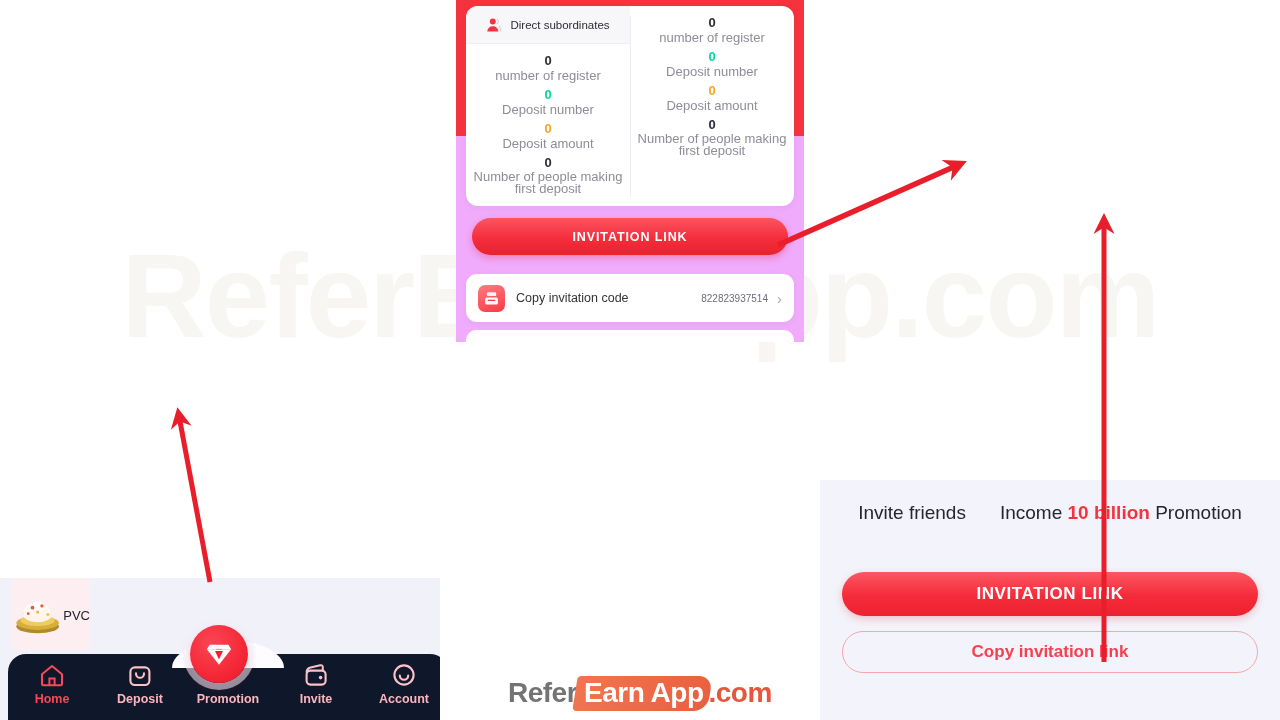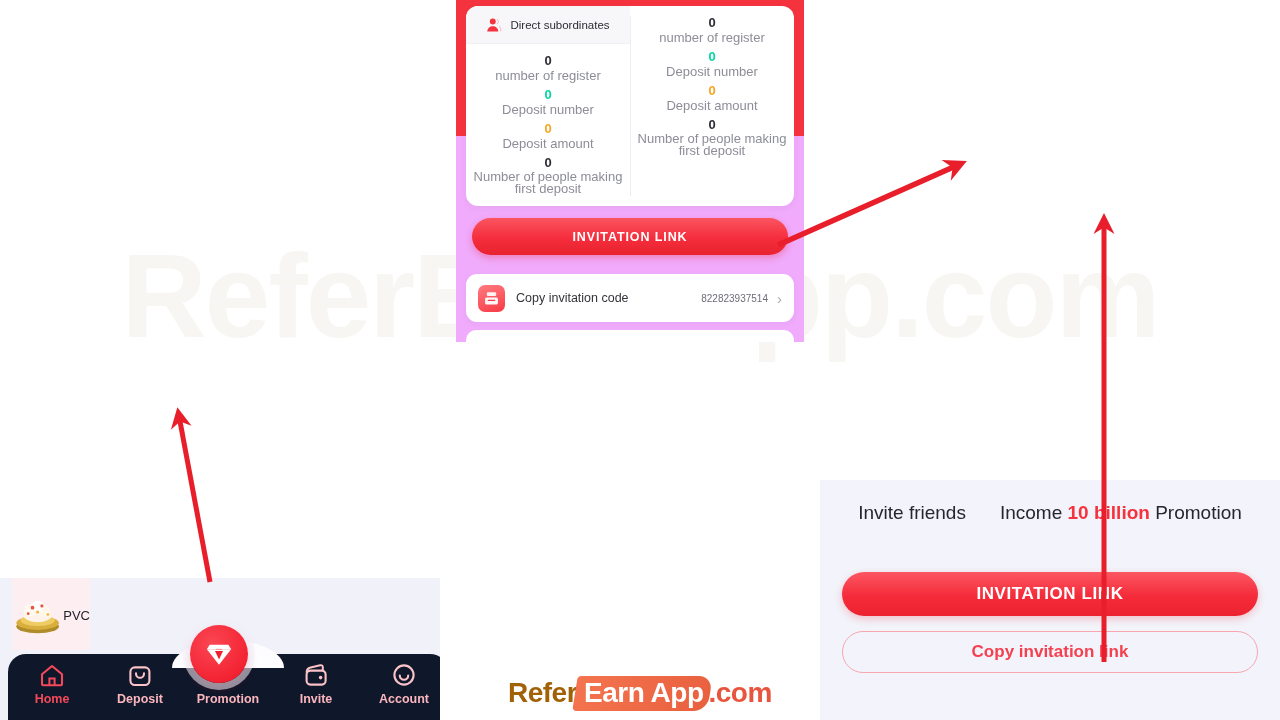--- a/index.html
+++ b/index.html
@@ -188,21 +188,21 @@
     position: absolute; left: 0; top: 0; width: 1280px; height: 720px;
     pointer-events: none;
   }
 
   
   .logo-wm {
     position: absolute; left: 508px; top: 676px;
     font-size: 28px; font-weight: bold; letter-spacing: -.5px;
     white-space: nowrap; user-select: none;
   }
-  .logo-wm .p1 { color: #a16207; }
+  .logo-wm .p1 { color: #737373; }
   .logo-wm .pill {
     display: inline-block; background: linear-gradient(100deg,#f4744f,#e9603f);
     color: #ffffff; padding: 1px 7px 2px 9px; margin: 0 -2px;
     border-radius: 4px 14px 14px 4px; transform: skewX(-9deg);
   }
   .logo-wm .pill span { display: inline-block; transform: skewX(9deg); }
   .logo-wm .p3 { color: #e8553f; }
 </style>
 </head>
 <body>

